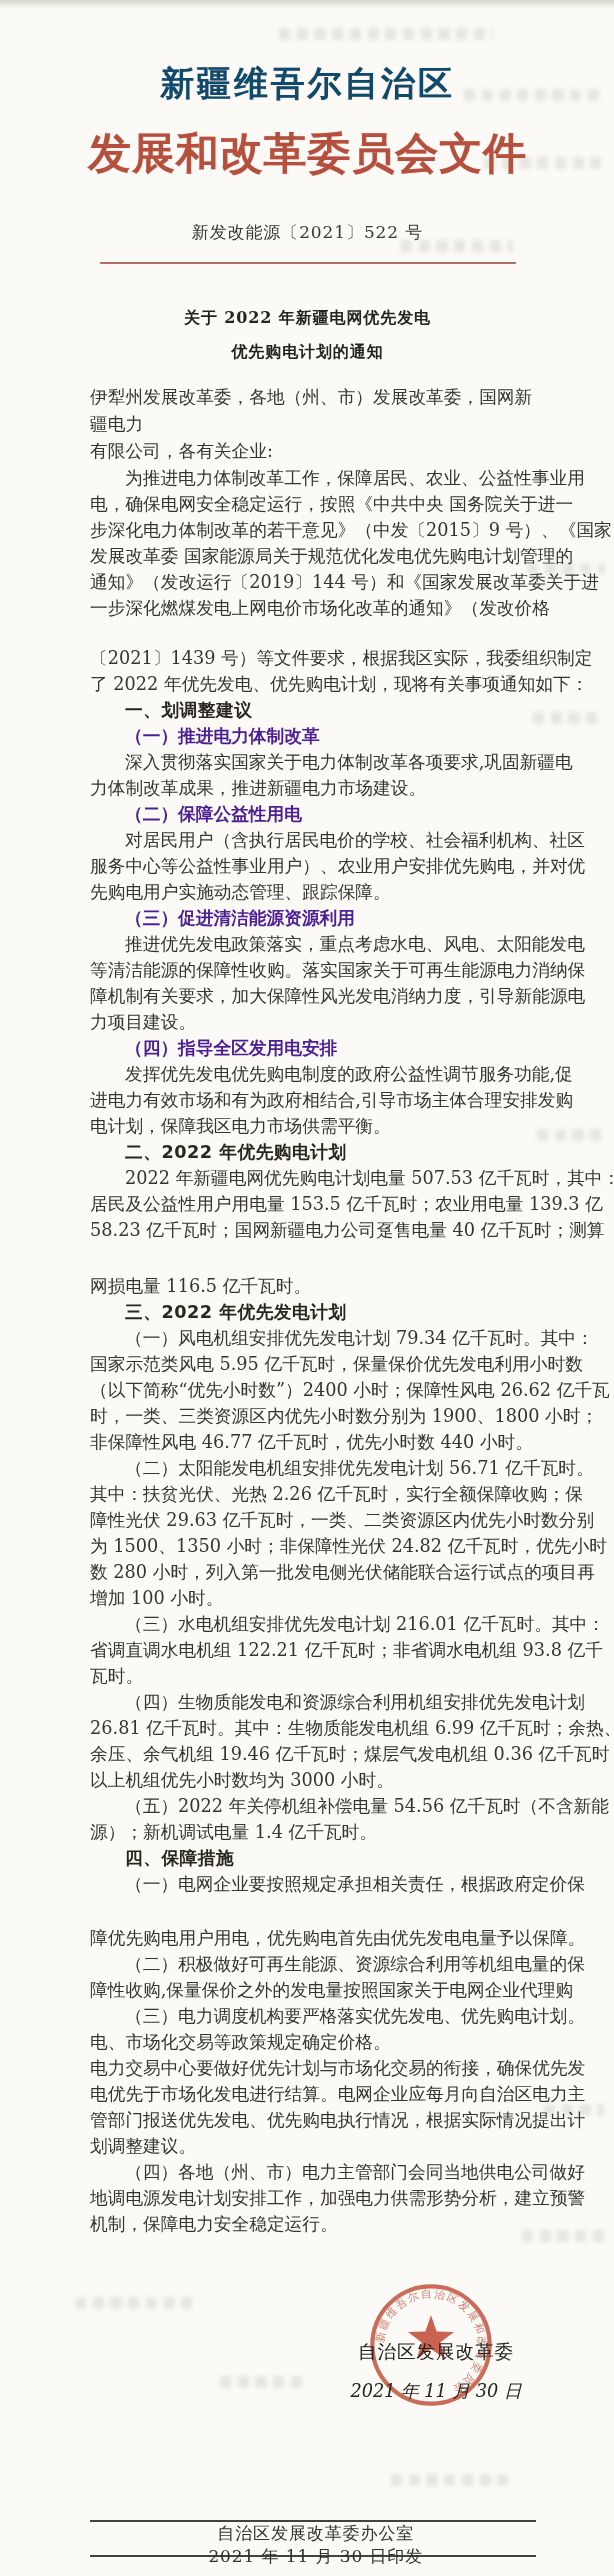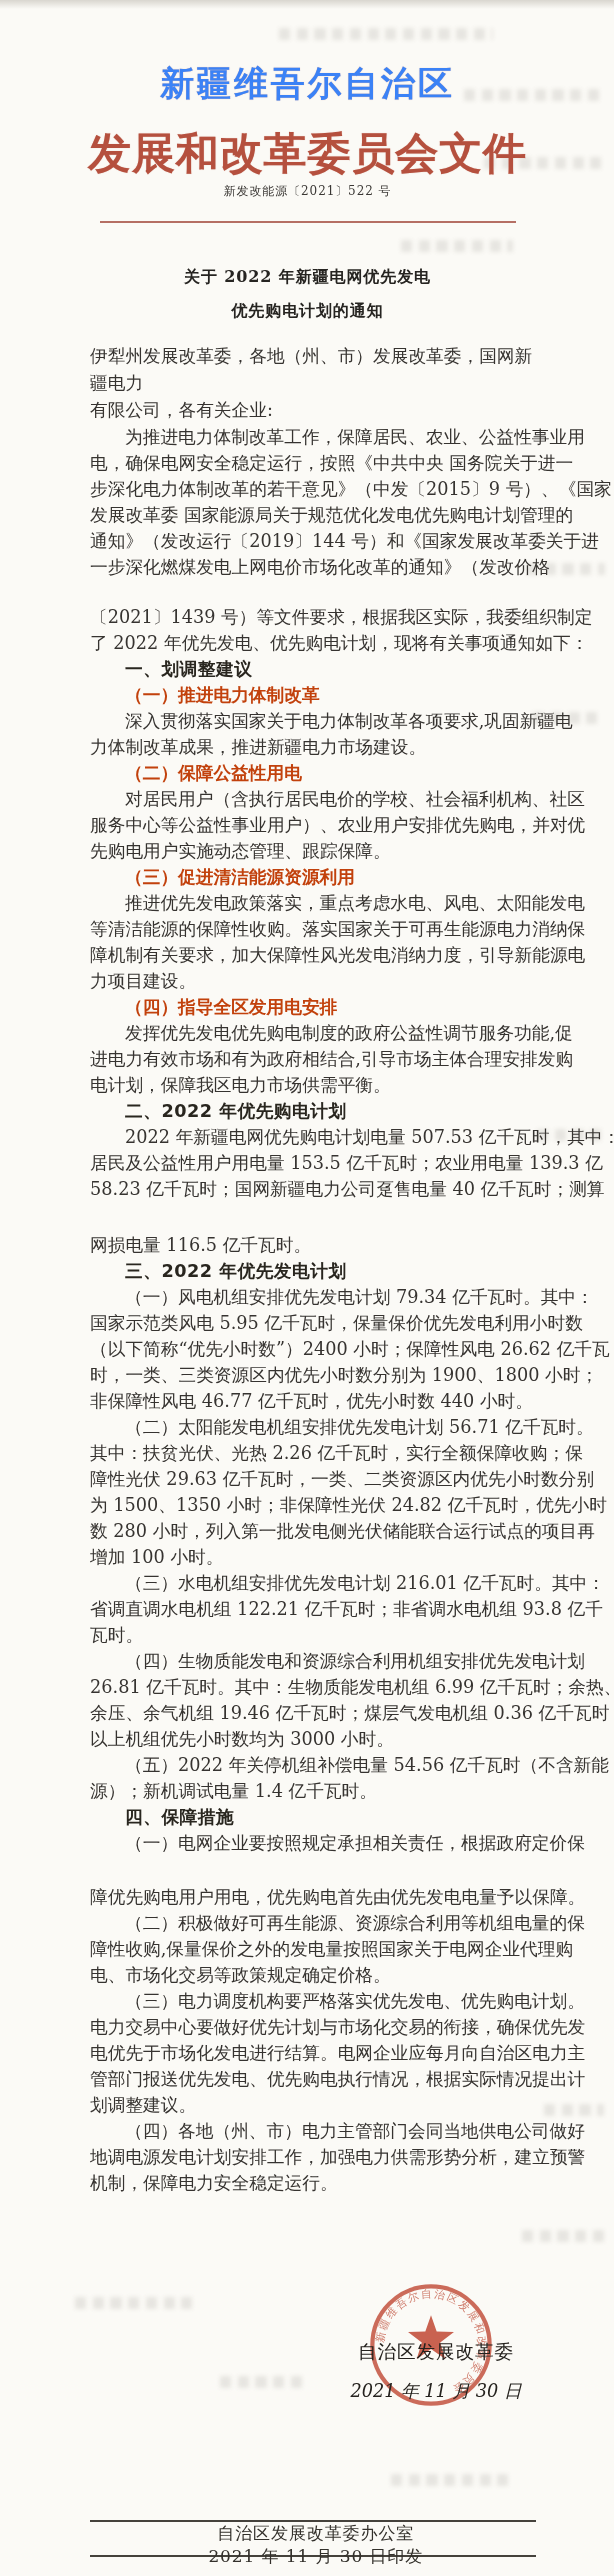--- a/index.html
+++ b/index.html
@@ -11,39 +11,39 @@
   }
   .page::before{
     content:"";position:absolute;left:0;top:0;width:615px;height:9.3px;
     background:linear-gradient(180deg,#d9d6cf, rgba(251,250,246,0));
     pointer-events:none;
   }
   .doc{position:absolute;left:0;top:0;width:615px;}
   .center{text-align:center;}
   .agency1{
     margin-top:65px;font-size:34px;line-height:37px;font-weight:bold;
-    letter-spacing:2.8px;color:#3b82f6;
+    letter-spacing:2.8px;color:#0c4a6e;
     font-family:"DejaVu Serif","Liberation Serif",serif;
     text-shadow:0 0 0.9px rgba(181,80,62,.45);
   }
   .agency2{
     margin-top:24px;font-size:43px;line-height:54px;font-weight:bold;
     letter-spacing:0.9px;color:#b5503e;
     text-shadow:0 0 0.9px rgba(181,80,62,.45);
   }
-  .docnum{font-size:12px;line-height:22.4px;color:#3a3734;letter-spacing:0.9px;}
+  .docnum{margin-top:41px;font-size:17px;line-height:22.4px;color:#3a3734;letter-spacing:0.9px;}
   .red-rule{margin:18.6px auto 0 auto;width:416px;height:1.9px;background:#a8564a;opacity:.85;}
   .title{margin-top:37px;font-size:16px;line-height:34px;font-weight:bold;color:#262421;letter-spacing:0.9px;}
   .addressee{margin:15px 0 0 90px;width:449px;}
   .addr-line{font-size:17.7px;line-height:27px;}
   .body-lines{margin:0 0 0 90px;width:449px;}
   .line{font-size:17.7px;line-height:26px;white-space:nowrap;}
   .line.ind{text-indent:35px;}
   .line.h1{font-weight:bold;color:#29261f;font-family:"DejaVu Sans","Liberation Sans",sans-serif;letter-spacing:0.5px;}
-  .line.h2{font-weight:bold;color:#c2410c;}
+  .line.h2{font-weight:bold;color:#4c1d95;}
   
   .seal{position:absolute;left:364px;top:2278px;width:134px;height:134px;}
   .signature{
     position:absolute;left:343px;top:2340px;width:186px;text-align:center;color:#25221e;
   }
   .sig-name{font-size:18.6px;line-height:24px;letter-spacing:0.9px;}
   .sig-date{margin-top:16px;font-size:17.7px;line-height:23px;font-style:italic;}
   
   .footer{position:absolute;left:90px;top:2520px;width:446px;}
   .f-rule{height:1.9px;background:#45423c;}
@@ -141,22 +141,22 @@
         <div class="line p">26.81 亿千瓦时。其中：生物质能发电机组 6.99 亿千瓦时；余热、</div>
         <div class="line p">余压、余气机组 19.46 亿千瓦时；煤层气发电机组 0.36 亿千瓦时，</div>
         <div class="line p">以上机组优先小时数均为 3000 小时。</div>
         <div class="line p ind">（五）2022 年关停机组补偿电量 54.56 亿千瓦时（不含新能</div>
         <div class="line p">源）；新机调试电量 1.4 亿千瓦时。</div>
         <div class="line h1 ind">四、保障措施</div>
         <div class="line p ind">（一）电网企业要按照规定承担相关责任，根据政府定价保</div>
         <div class="line p" style="margin-top: 28px;">障优先购电用户用电，优先购电首先由优先发电电量予以保障。</div>
         <div class="line p ind">（二）积极做好可再生能源、资源综合利用等机组电量的保</div>
         <div class="line p">障性收购,保量保价之外的发电量按照国家关于电网企业代理购</div>
+        <div class="line p ind">（三）电力调度机构要严格落实优先发电、优先购电计划。</div>
         <div class="line p">电、市场化交易等政策规定确定价格。</div>
-        <div class="line p ind">（三）电力调度机构要严格落实优先发电、优先购电计划。</div>
         <div class="line p">电力交易中心要做好优先计划与市场化交易的衔接，确保优先发</div>
         <div class="line p">电优先于市场化发电进行结算。电网企业应每月向自治区电力主</div>
         <div class="line p">管部门报送优先发电、优先购电执行情况，根据实际情况提出计</div>
         <div class="line p">划调整建议。</div>
         <div class="line p ind">（四）各地（州、市）电力主管部门会同当地供电公司做好</div>
         <div class="line p">地调电源发电计划安排工作，加强电力供需形势分析，建立预警</div>
         <div class="line p">机制，保障电力安全稳定运行。</div>
       </div>
   </div>
 

